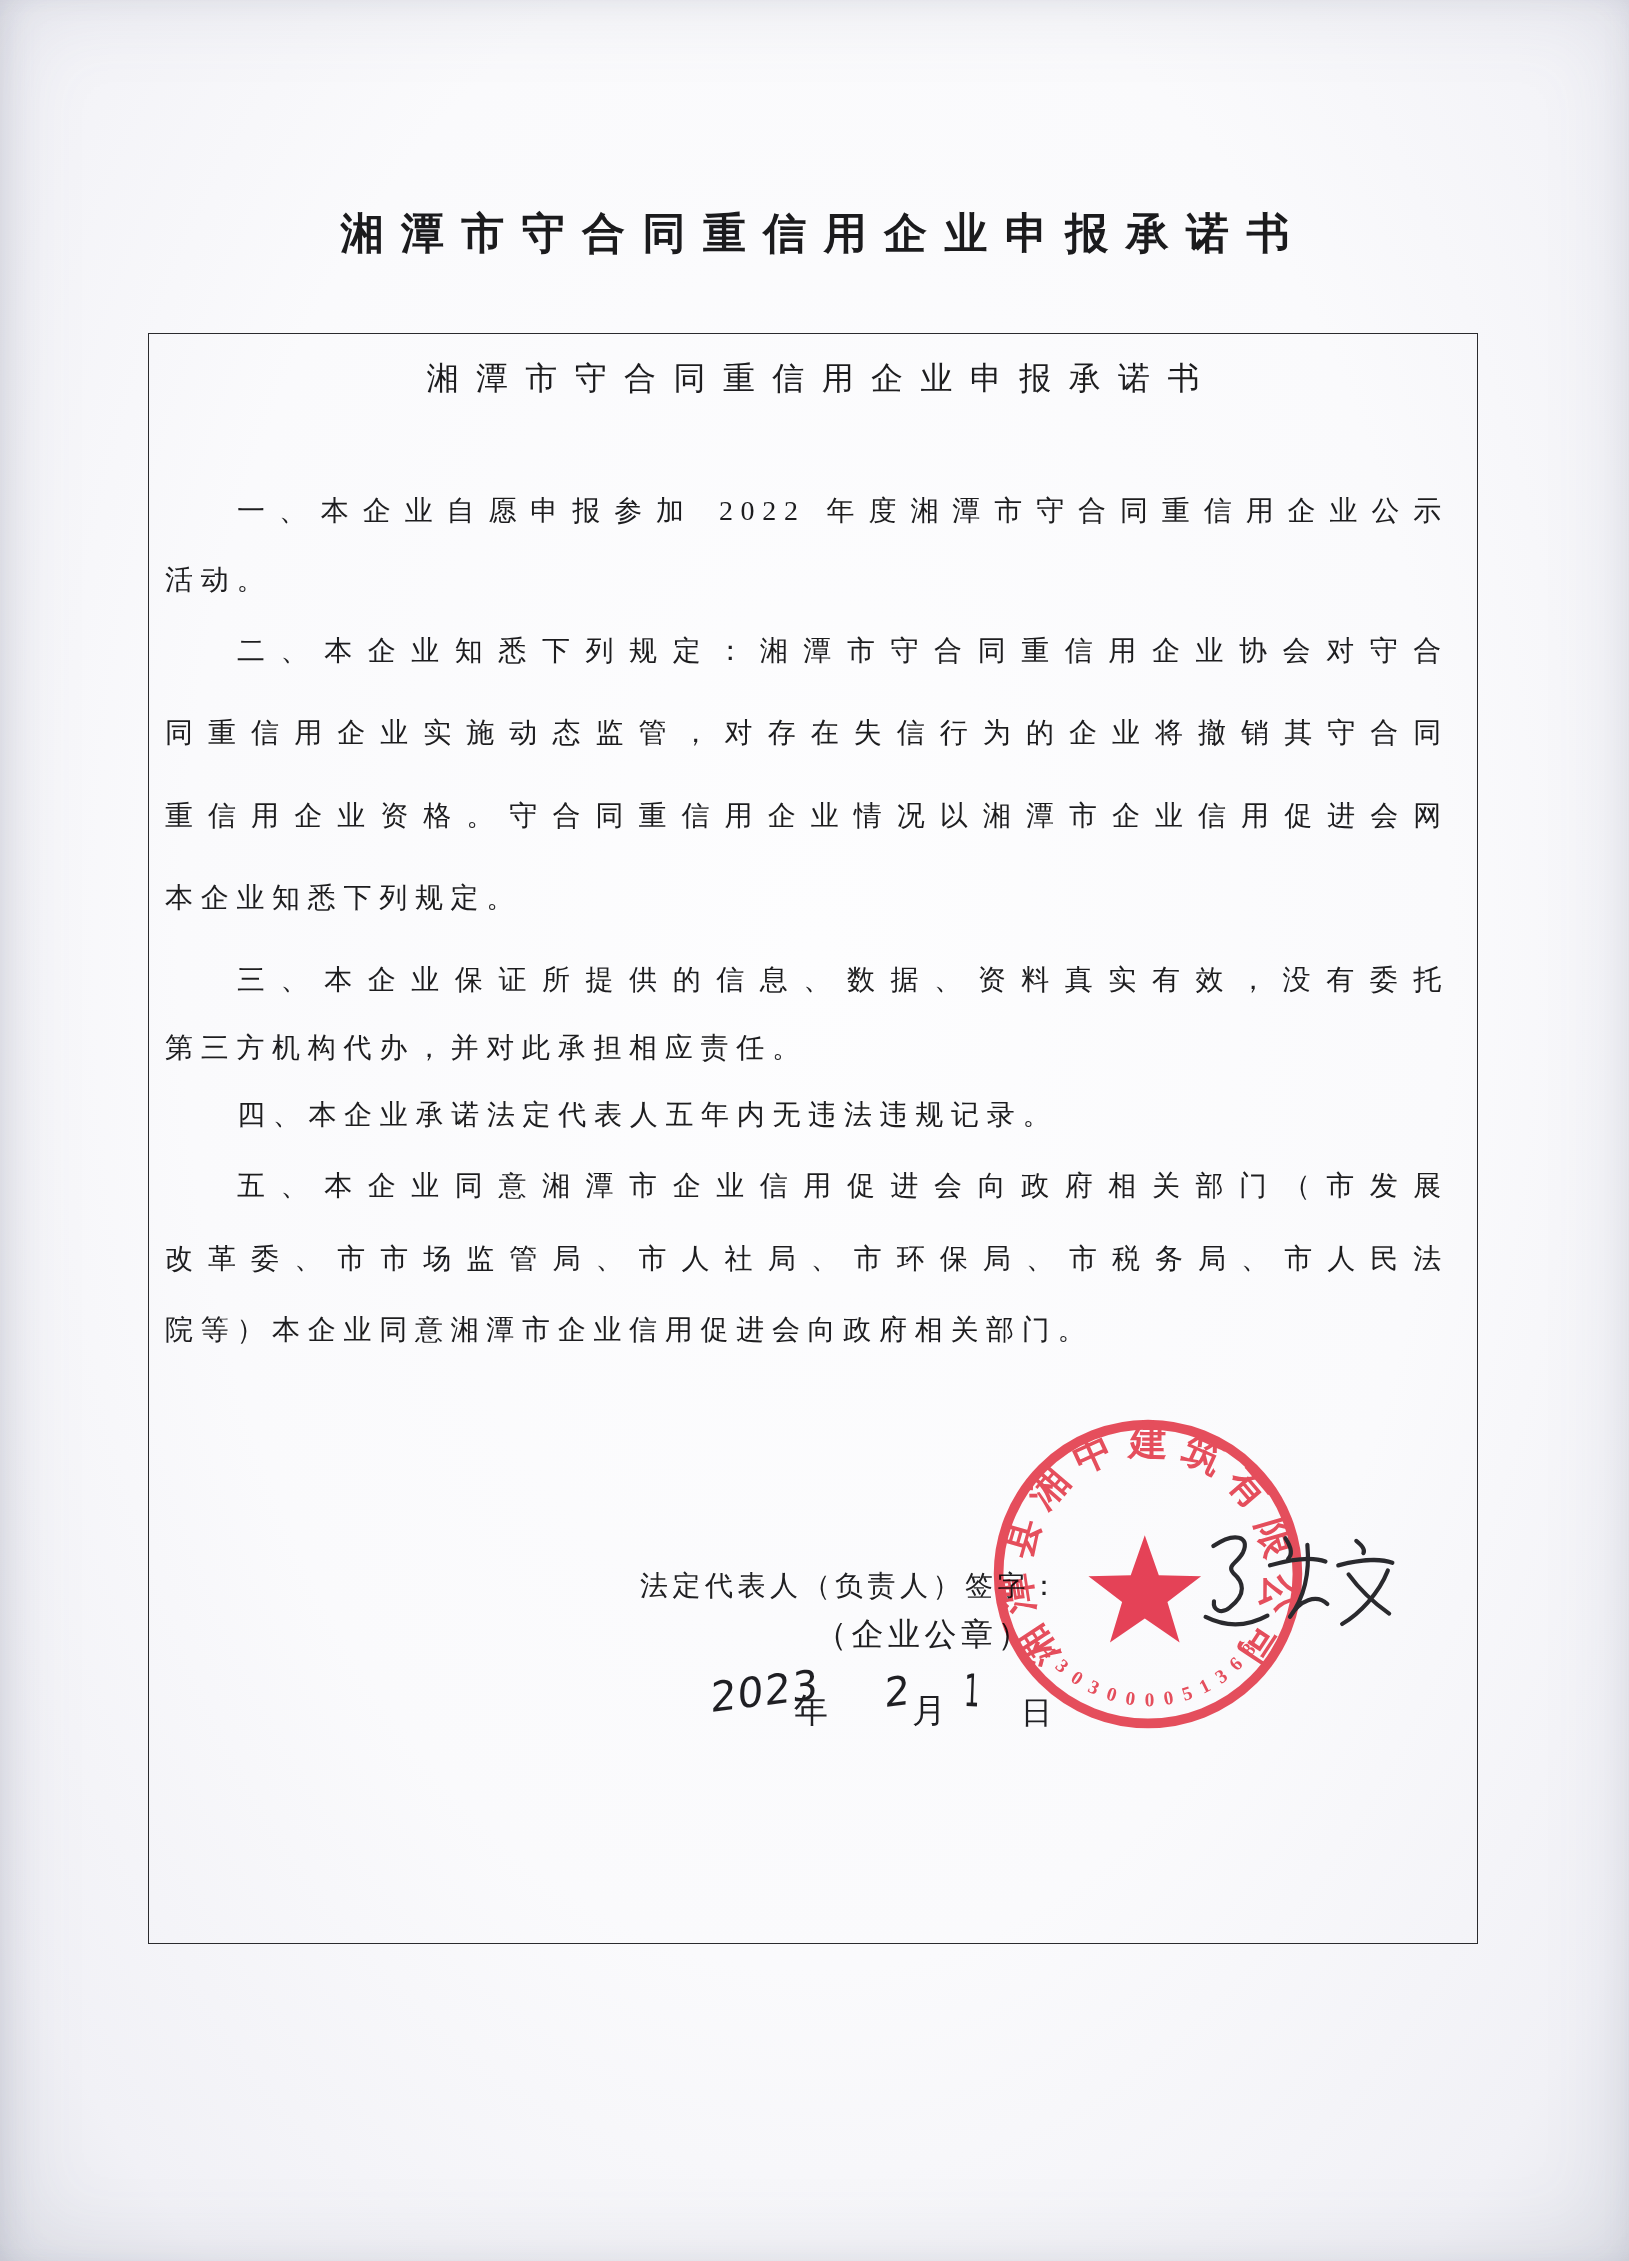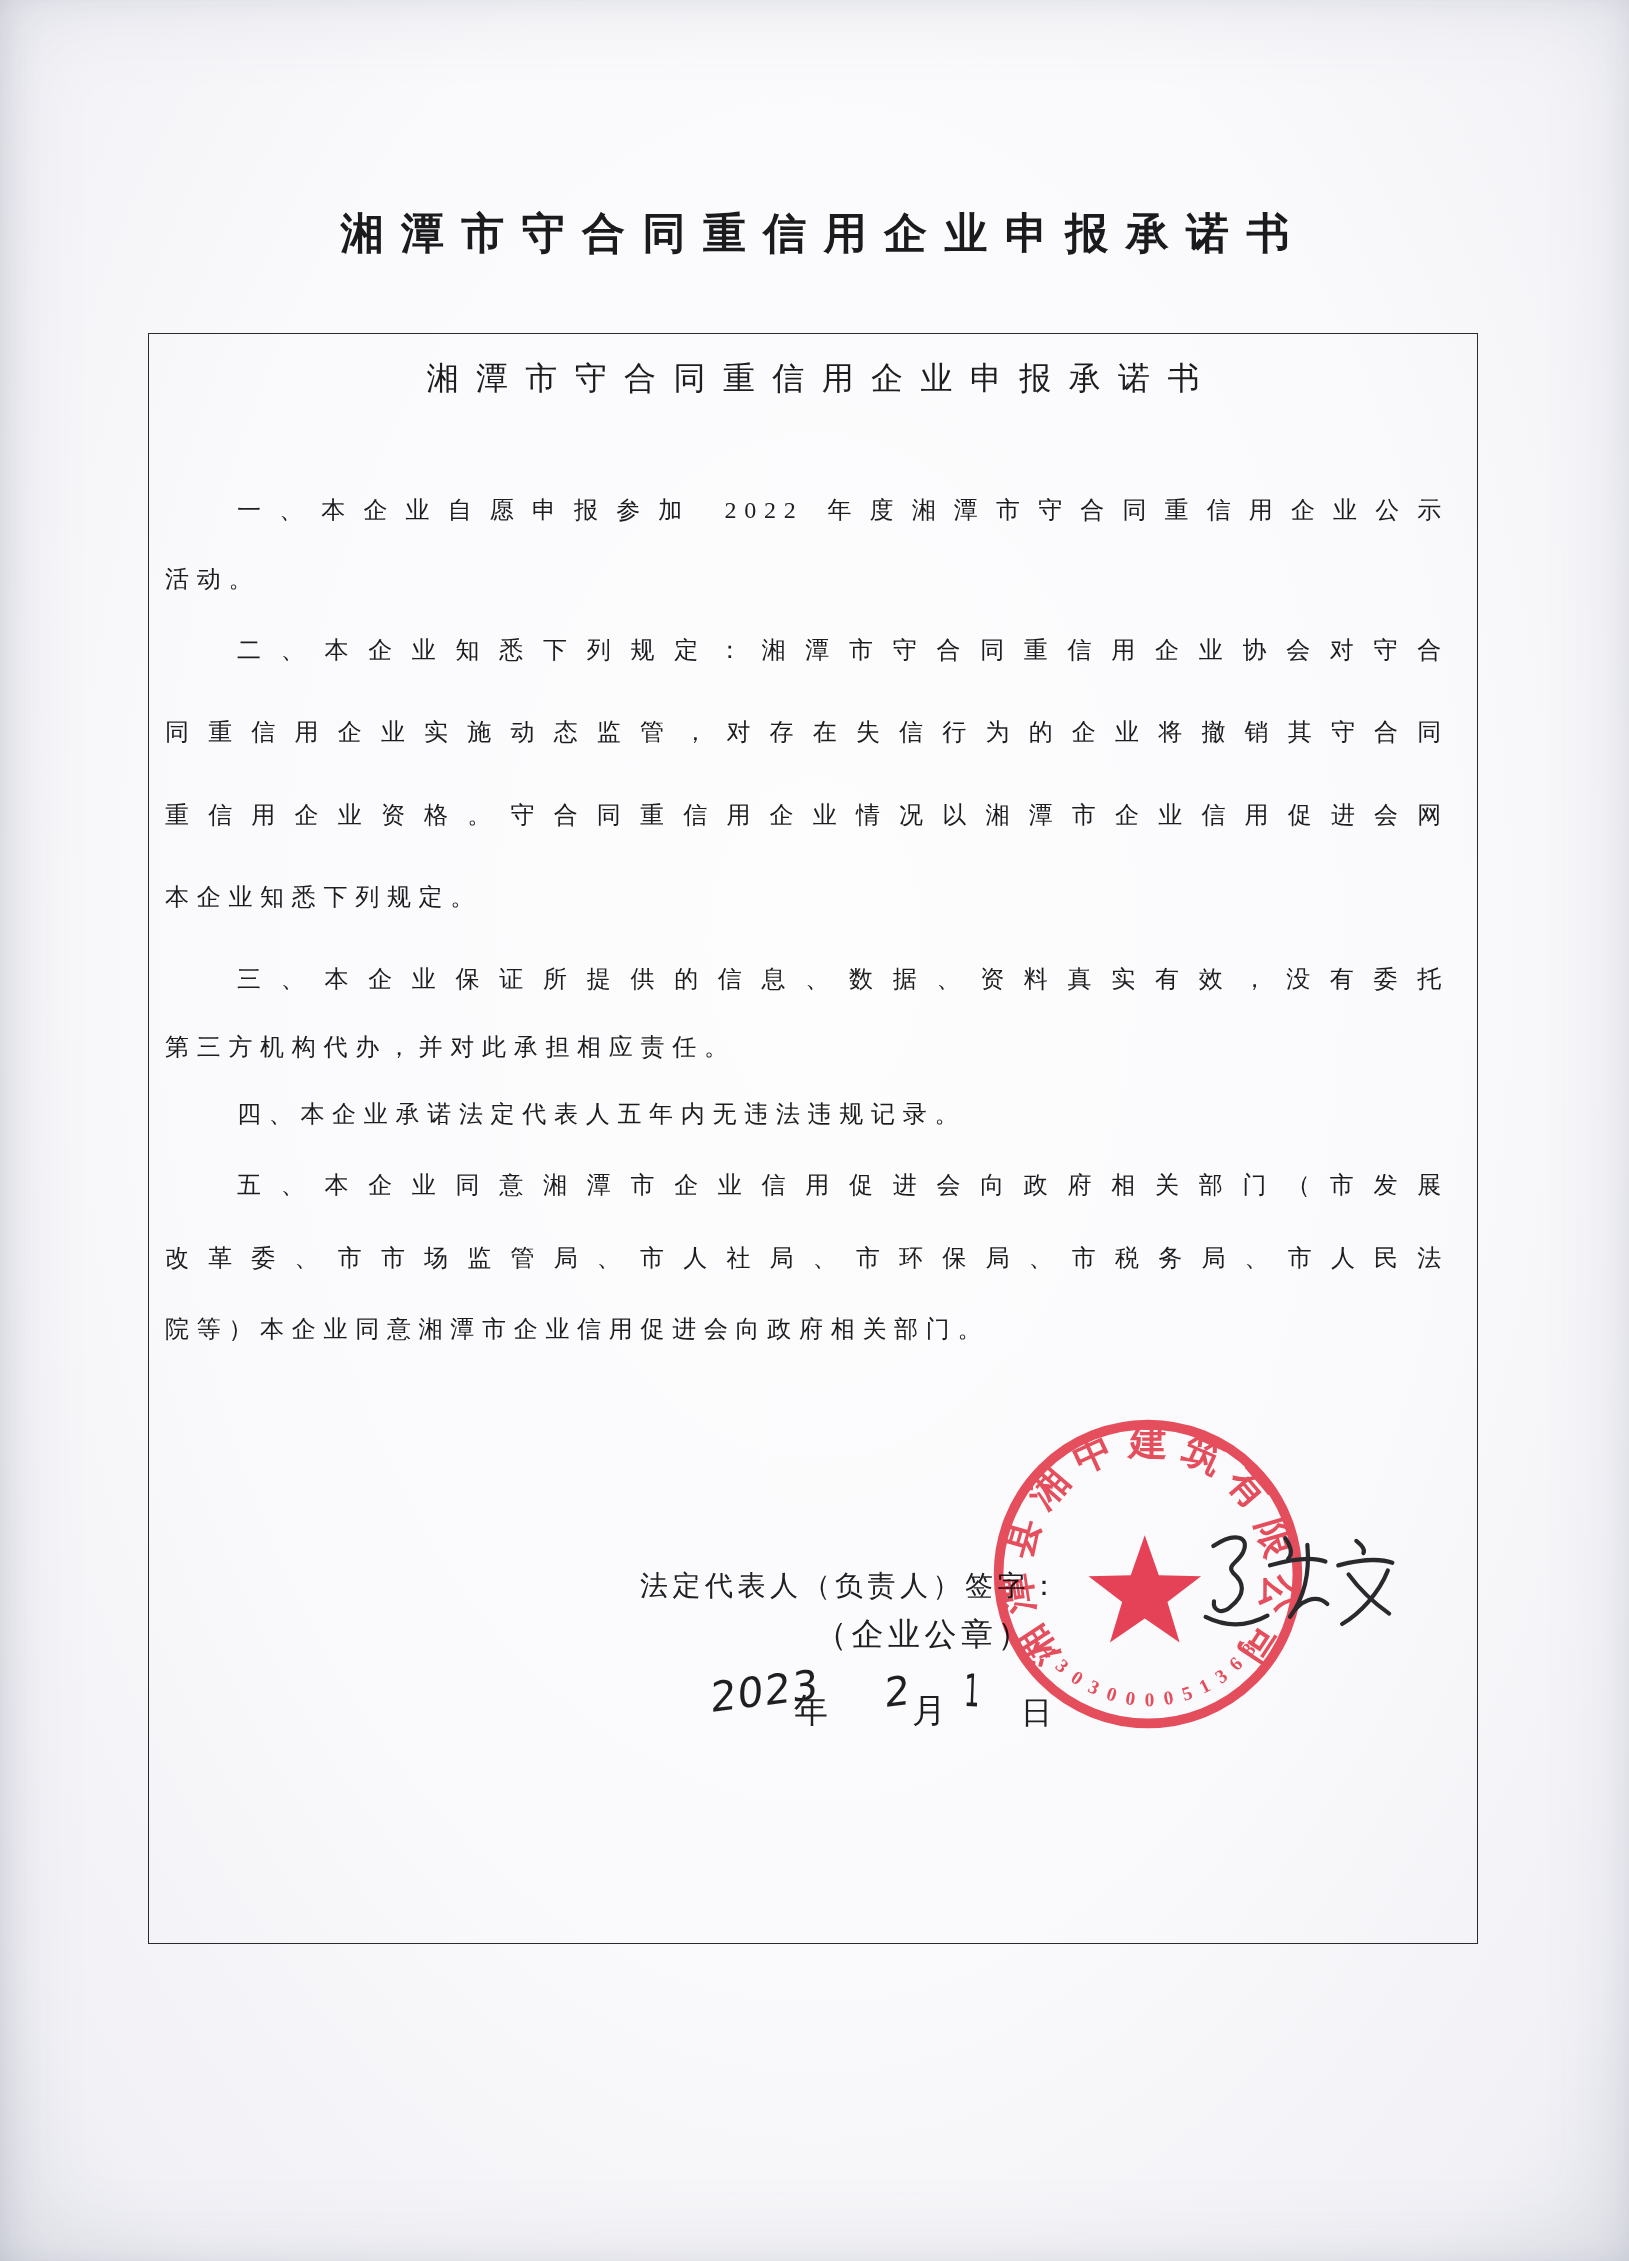--- a/index.html
+++ b/index.html
@@ -24,21 +24,21 @@
     position:absolute;left:148px;top:333px;width:1330px;height:1611px;
     border:1.9px solid #2b2b2e;box-sizing:border-box;
   }
   .inner-title{
     position:absolute;left:0;top:23px;width:100%;
     text-align:center;font-size:32px;font-weight:500;color:#1d1d1f;
     letter-spacing:17.4px;padding-left:17.4px;box-sizing:border-box;
   }
   .bline{
     position:absolute;left:16px;width:1284px;height:39px;line-height:39px;
-    font-size:24px;color:#1d1d1f;letter-spacing:7.7px;white-space:nowrap;
+    font-size:28px;color:#1d1d1f;letter-spacing:7.7px;white-space:nowrap;
   }
   .bline.just{text-align:justify;text-align-last:justify;white-space:normal;}
   .bline.indent{text-indent:72px;}
   .sig-label{
     position:absolute;left:491px;top:1199px;font-size:28px;color:#202022;
     letter-spacing:4.5px;white-space:nowrap;margin-top:34px;
   }
   .seal-note{
     position:absolute;left:666px;top:1279px;font-size:32px;color:#202022;
     letter-spacing:4.5px;white-space:nowrap;

